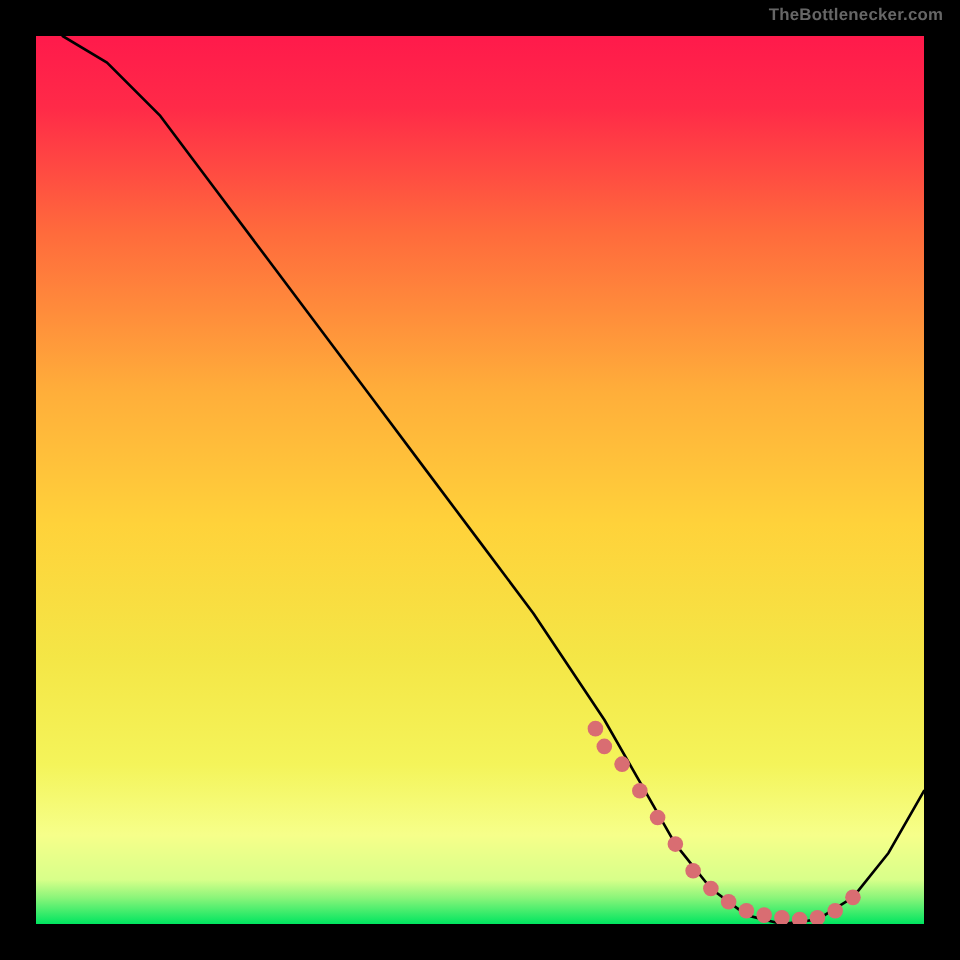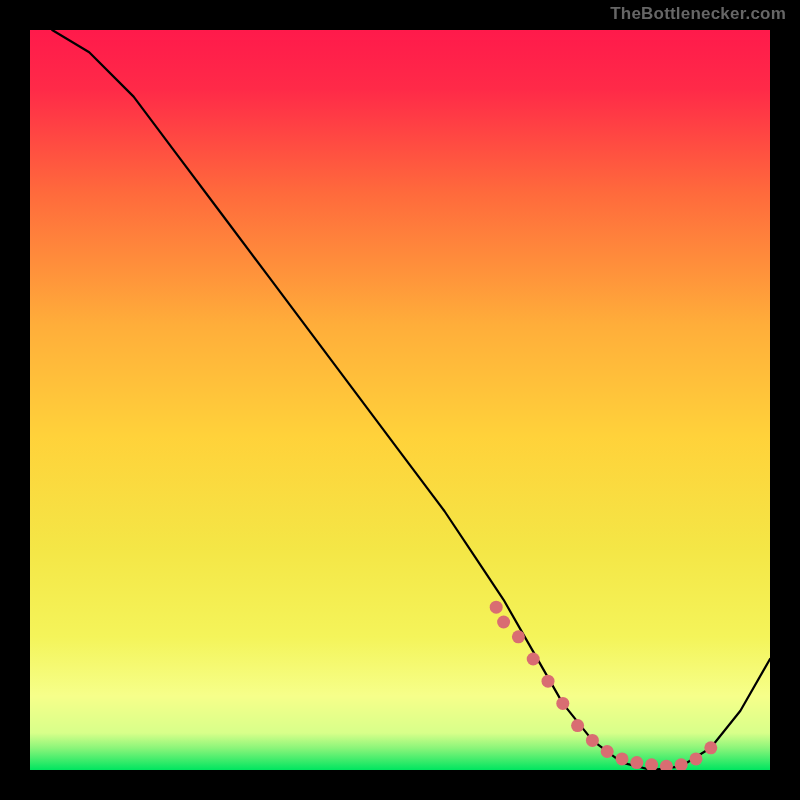--- a/index.html
+++ b/index.html
@@ -17,21 +17,21 @@
     left: 0;
     width: 800px;
     height: 800px;
     background: #000;
   }
   .watermark {
     position: absolute;
     top: 4px;
     right: 14px;
     color: #666666;
-    font-size: 17px;
+    font-size: 14px;
     font-weight: bold;
     letter-spacing: 0.2px;
     z-index: 10;
   }
   .plot {
     position: absolute;
     top: 30px;
     left: 30px;
     width: 740px;
     height: 740px;

